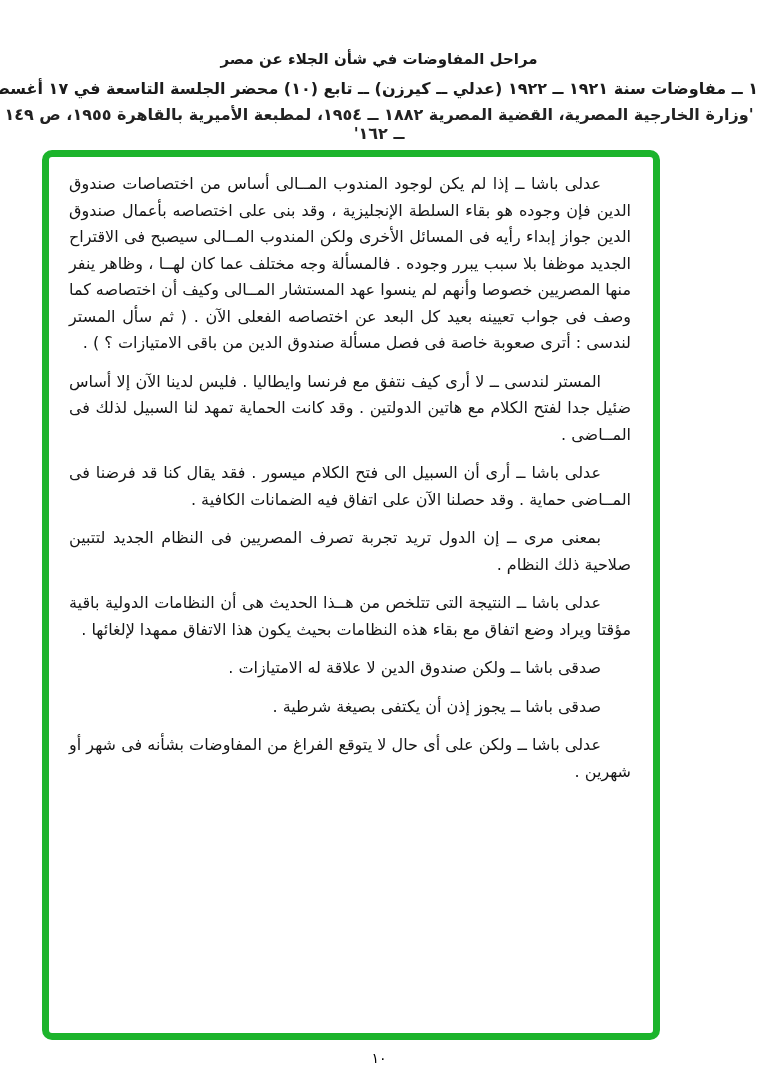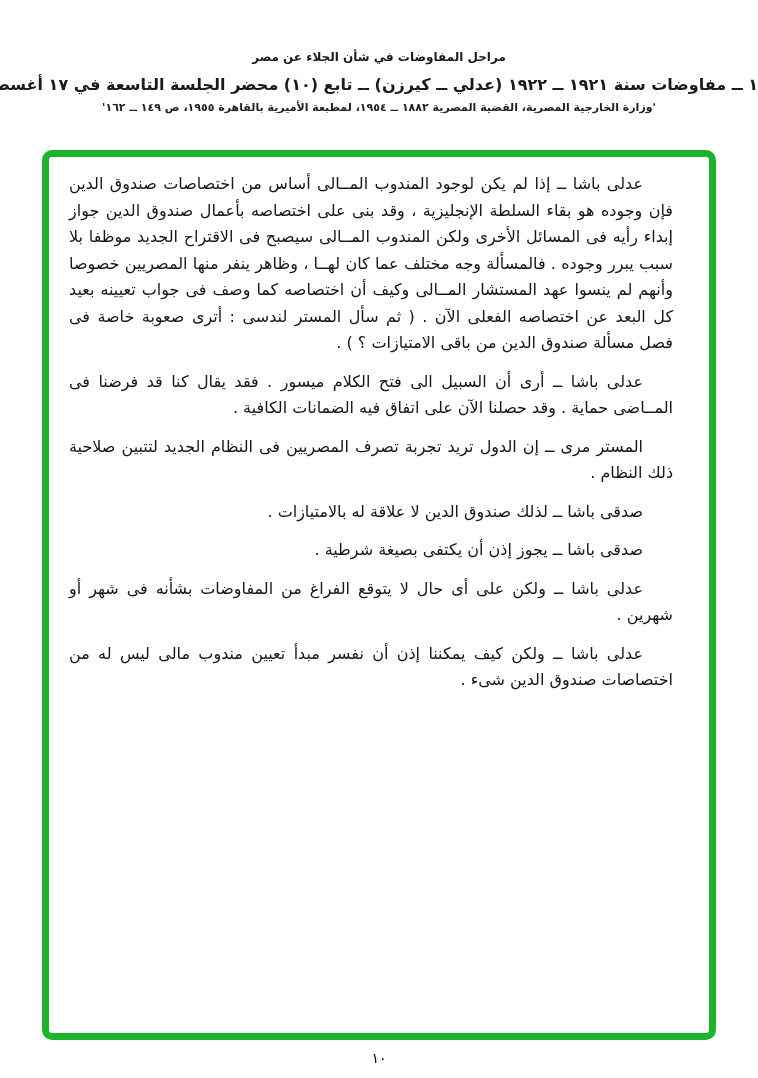--- a/index.html
+++ b/index.html
@@ -22,46 +22,46 @@
   }
   .header {
     position: absolute;
     top: 50px;
     left: 0;
     right: 0;
     text-align: center;
     direction: rtl;
   }
   .header .title {
-    font-size: 12px;
+    font-size: 15px;
     font-weight: bold;
     letter-spacing: 0.2px;
   }
   .header .subtitle {
     margin-top: 11px;
     font-size: 16px;
     font-weight: bold;
     white-space: nowrap;
   }
   .header .source {
     margin-top: 7px;
-    font-size: 11px;
+    font-size: 16px;
     font-weight: bold;
     color: #222;
   }
   .content-box {
     position: absolute;
     left: 42px;
     top: 150px;
-    width: 674px;
+    width: 618px;
     height: 890px;
     box-sizing: border-box;
     border: 7px solid #1cb42c;
     border-radius: 10px;
-    padding: 14px 36px 0 20px;
+    padding: 14px 22px 0 20px;
     background: #ffffff;
   }
   .para {
     margin: 0 0 12px 0;
     font-size: 16px;
     line-height: 26.5px;
     text-align: justify;
     text-indent: 30px;
     direction: rtl;
     color: #161616;
@@ -85,23 +85,24 @@
 <div class="page">
 
   <div class="header">
     <div class="title">مراحل المفاوضات في شأن الجلاء عن مصر</div>
     <div class="subtitle">١ ــ مفاوضات سنة ١٩٢١ ــ ١٩٢٢ (عدلي ــ كيرزن) ــ تابع (١٠) محضر الجلسة التاسعة في ١٧ أغسطس ١٩٢١</div>
     <div class="source">'وزارة الخارجية المصرية، القضية المصرية ١٨٨٢ ــ ١٩٥٤، لمطبعة الأميرية بالقاهرة ١٩٥٥، ص ١٤٩ ــ ١٦٢'</div>
   </div>
 
   <div class="content-box" style="border-color: rgb(28, 180, 44);">
     <p class="para"><span class="speaker">عدلى باشا</span> <span>ــ</span> <span>إذا لم يكن لوجود المندوب المــالى أساس من اختصاصات صندوق الدين فإن وجوده هو بقاء السلطة الإنجليزية ، وقد بنى على اختصاصه بأعمال صندوق الدين جواز إبداء رأيه فى المسائل الأخرى ولكن المندوب المــالى سيصبح فى الاقتراح الجديد موظفا بلا سبب يبرر وجوده . فالمسألة وجه مختلف عما كان لهــا ، وظاهر ينفر منها المصريين خصوصا وأنهم لم ينسوا عهد المستشار المــالى وكيف أن اختصاصه كما وصف فى جواب تعيينه بعيد كل البعد عن اختصاصه الفعلى الآن . ( ثم سأل المستر لندسى : أترى صعوبة خاصة فى فصل مسألة صندوق الدين من باقى الامتيازات ؟ ) .</span></p>
+    <p class="para"><span class="speaker">المستر لندسى</span> <span>ــ</span> <span>لا أرى كيف نتفق مع فرنسا وايطاليا . فليس لدينا الآن إلا أساس ضئيل جدا لفتح الكلام مع هاتين الدولتين . وقد كانت الحماية تمهد لنا السبيل لذلك فى المــاضى .</span></p>
     <p class="para"><span class="speaker">عدلى باشا</span> <span>ــ</span> <span>أرى أن السبيل الى فتح الكلام ميسور . فقد يقال كنا قد فرضنا فى المــاضى حماية . وقد حصلنا الآن على اتفاق فيه الضمانات الكافية .</span></p>
-    <p class="para"><span class="speaker">المستر مرى</span> <span>ــ</span> <span>إن الدول تريد تجربة تصرف المصريين فى النظام الجديد لتتبين صلاحية ذلك النظام .</span></p>
-    <p class="para"><span class="speaker">صدقى باشا</span> <span>ــ</span> <span>لذلك صندوق الدين لا علاقة له بالامتيازات .</span></p>
+    <p class="para"><span class="speaker">بمعنى مرى</span> <span>ــ</span> <span>إن الدول تريد تجربة تصرف المصريين فى النظام الجديد لتتبين صلاحية ذلك النظام .</span></p>
+    <p class="para"><span class="speaker">عدلى باشا</span> <span>ــ</span> <span>النتيجة التى تتلخص من هــذا الحديث هى أن النظامات الدولية باقية مؤقتا ويراد وضع اتفاق مع بقاء هذه النظامات بحيث يكون هذا الاتفاق ممهدا لإلغائها .</span></p>
+    <p class="para"><span class="speaker">صدقى باشا</span> <span>ــ</span> <span>ولكن صندوق الدين لا علاقة له الامتيازات .</span></p>
     <p class="para"><span class="speaker">صدقى باشا</span> <span>ــ</span> <span>يجوز إذن أن يكتفى بصيغة شرطية .</span></p>
     <p class="para"><span class="speaker">عدلى باشا</span> <span>ــ</span> <span>ولكن على أى حال لا يتوقع الفراغ من المفاوضات بشأنه فى شهر أو شهرين .</span></p>
-    <p class="para"><span class="speaker">عدلى باشا</span> <span>ــ</span> <span>ولكن كيف يمكننا إذن أن نفسر مبدأ تعيين مندوب مالى ليس له من اختصاصات صندوق الدين شىء .</span></p>
   </div>
 
   <div class="page-number">١٠</div>
 
 </div>
 
 </body></html>

